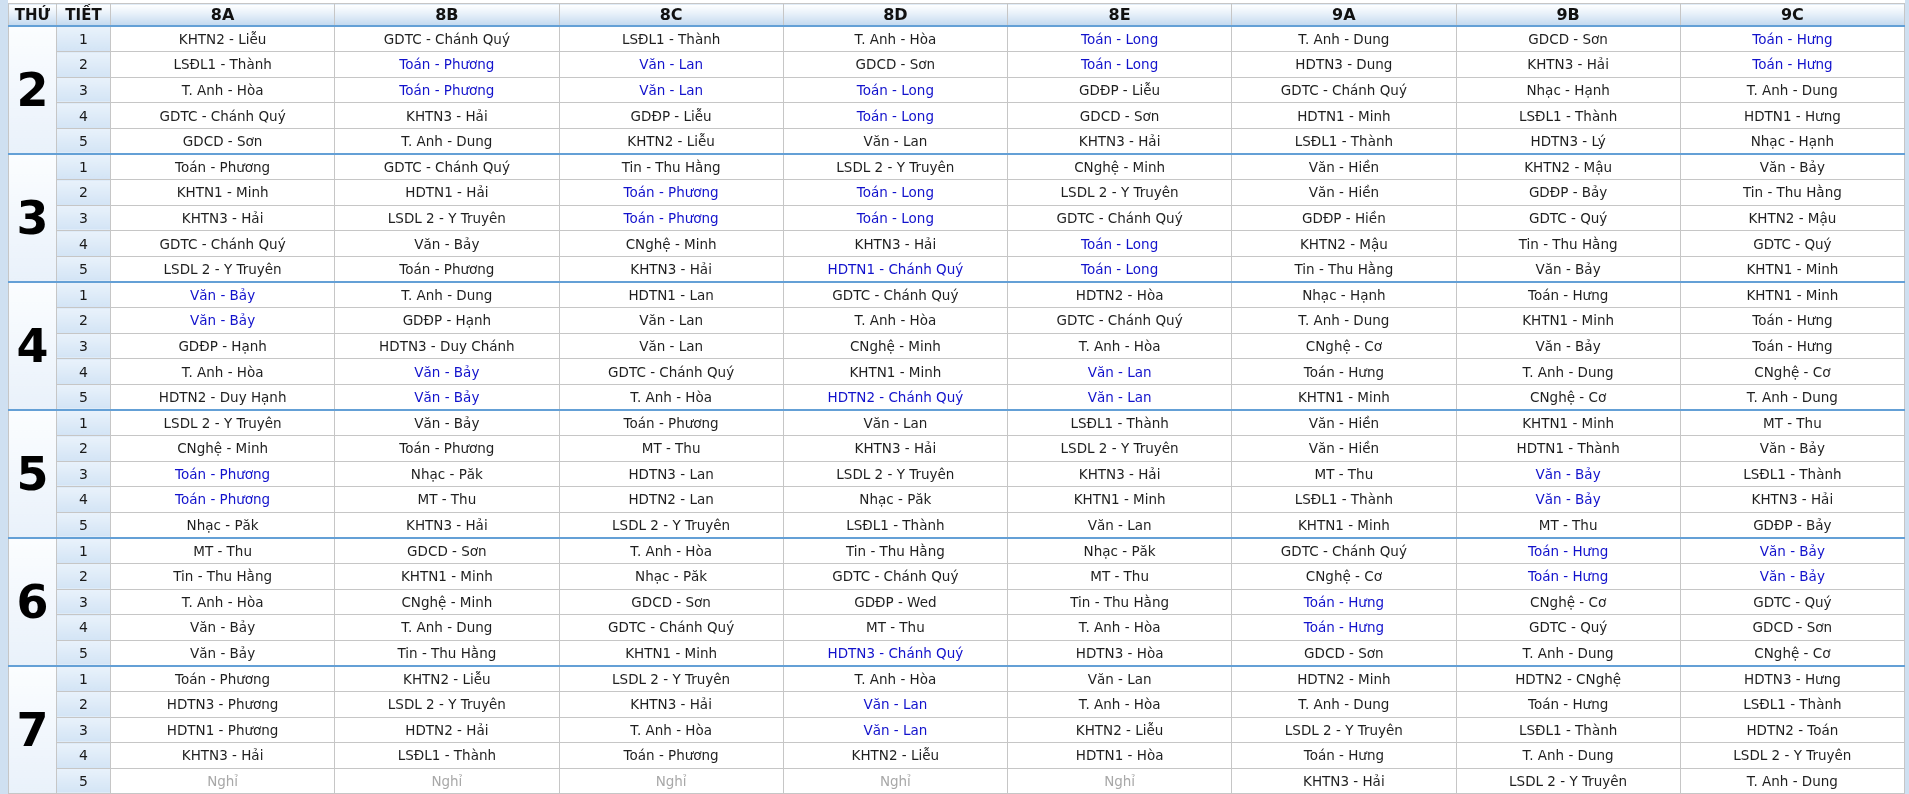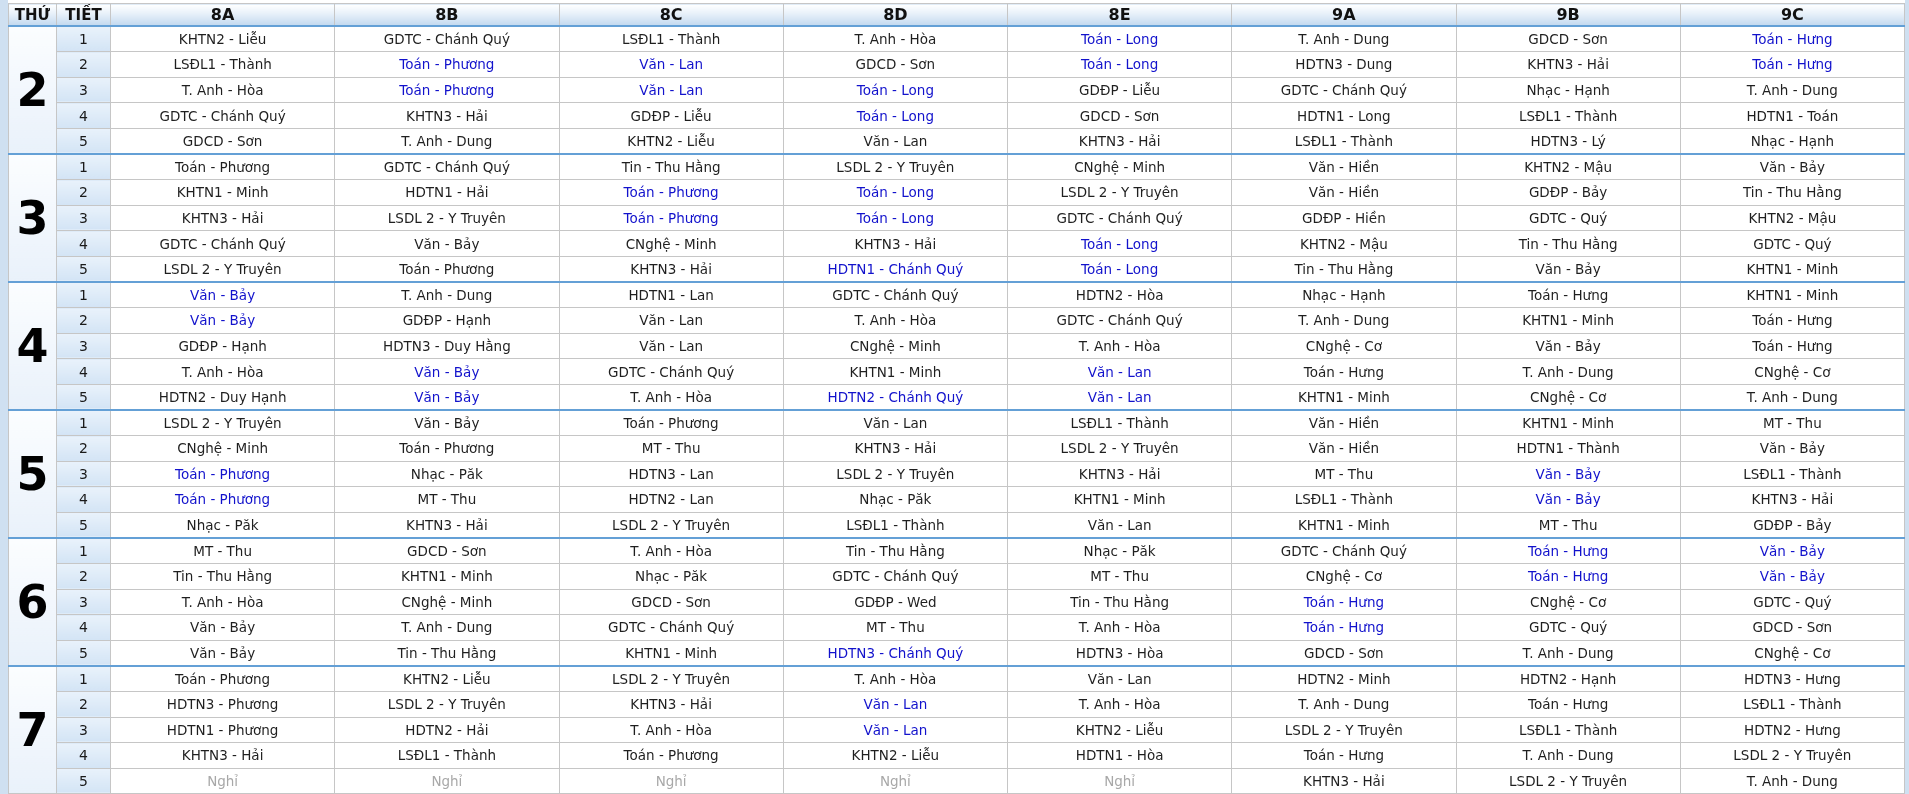--- a/index.html
+++ b/index.html
@@ -143,23 +143,23 @@
           <td class="subject-cell">Nhạc - Hạnh</td>
           <td class="subject-cell">T. Anh - Dung</td>
         </tr>
         <tr>
           <td class="period-cell">4</td>
           <td class="subject-cell">GDTC - Chánh Quý</td>
           <td class="subject-cell">KHTN3 - Hải</td>
           <td class="subject-cell">GDĐP - Liễu</td>
           <td class="subject-cell hl">Toán - Long</td>
           <td class="subject-cell">GDCD - Sơn</td>
-          <td class="subject-cell">HDTN1 - Long</td>
-          <td class="subject-cell">LSĐL1 - Thành</td>
-          <td class="subject-cell">HDTN1 - Toán</td>
+          <td class="subject-cell">HDTN1 - Minh</td>
+          <td class="subject-cell">LSĐL1 - Thành</td>
+          <td class="subject-cell">HDTN1 - Hưng</td>
         </tr>
         <tr>
           <td class="period-cell">5</td>
           <td class="subject-cell">GDCD - Sơn</td>
           <td class="subject-cell">T. Anh - Dung</td>
           <td class="subject-cell">KHTN2 - Liễu</td>
           <td class="subject-cell">Văn - Lan</td>
           <td class="subject-cell">KHTN3 - Hải</td>
           <td class="subject-cell">LSĐL1 - Thành</td>
           <td class="subject-cell">HDTN3 - Lý</td>
@@ -240,21 +240,21 @@
           <td class="subject-cell">Văn - Lan</td>
           <td class="subject-cell">T. Anh - Hòa</td>
           <td class="subject-cell">GDTC - Chánh Quý</td>
           <td class="subject-cell">T. Anh - Dung</td>
           <td class="subject-cell">KHTN1 - Minh</td>
           <td class="subject-cell">Toán - Hưng</td>
         </tr>
         <tr>
           <td class="period-cell">3</td>
           <td class="subject-cell">GDĐP - Hạnh</td>
-          <td class="subject-cell">HDTN3 - Duy Hằng</td>
+          <td class="subject-cell">HDTN3 - Duy Chánh</td>
           <td class="subject-cell">Văn - Lan</td>
           <td class="subject-cell">CNghệ - Minh</td>
           <td class="subject-cell">T. Anh - Hòa</td>
           <td class="subject-cell">CNghệ - Cơ</td>
           <td class="subject-cell">Văn - Bảy</td>
           <td class="subject-cell">Toán - Hưng</td>
         </tr>
         <tr>
           <td class="period-cell">4</td>
           <td class="subject-cell">T. Anh - Hòa</td>
@@ -391,21 +391,21 @@
         </tr>
         <tr class="day-first">
           <td class="day-cell" rowspan="5">7</td>
           <td class="period-cell">1</td>
           <td class="subject-cell">Toán - Phương</td>
           <td class="subject-cell">KHTN2 - Liễu</td>
           <td class="subject-cell">LSDL 2 - Y Truyên</td>
           <td class="subject-cell">T. Anh - Hòa</td>
           <td class="subject-cell">Văn - Lan</td>
           <td class="subject-cell">HDTN2 - Minh</td>
-          <td class="subject-cell">HDTN2 - Hạnh</td>
+          <td class="subject-cell">HDTN2 - CNghệ</td>
           <td class="subject-cell">HDTN3 - Hưng</td>
         </tr>
         <tr>
           <td class="period-cell">2</td>
           <td class="subject-cell">HDTN3 - Phương</td>
           <td class="subject-cell">LSDL 2 - Y Truyên</td>
           <td class="subject-cell">KHTN3 - Hải</td>
           <td class="subject-cell hl">Văn - Lan</td>
           <td class="subject-cell">T. Anh - Hòa</td>
           <td class="subject-cell">T. Anh - Dung</td>
@@ -414,21 +414,21 @@
         </tr>
         <tr>
           <td class="period-cell">3</td>
           <td class="subject-cell">HDTN1 - Phương</td>
           <td class="subject-cell">HDTN2 - Hải</td>
           <td class="subject-cell">T. Anh - Hòa</td>
           <td class="subject-cell hl">Văn - Lan</td>
           <td class="subject-cell">KHTN2 - Liễu</td>
           <td class="subject-cell">LSDL 2 - Y Truyên</td>
           <td class="subject-cell">LSĐL1 - Thành</td>
-          <td class="subject-cell">HDTN2 - Hưng</td>
+          <td class="subject-cell">HDTN2 - Toán</td>
         </tr>
         <tr>
           <td class="period-cell">4</td>
           <td class="subject-cell">KHTN3 - Hải</td>
           <td class="subject-cell">LSĐL1 - Thành</td>
           <td class="subject-cell">Toán - Phương</td>
           <td class="subject-cell">KHTN2 - Liễu</td>
           <td class="subject-cell">HDTN1 - Hòa</td>
           <td class="subject-cell">Toán - Hưng</td>
           <td class="subject-cell">T. Anh - Dung</td>

